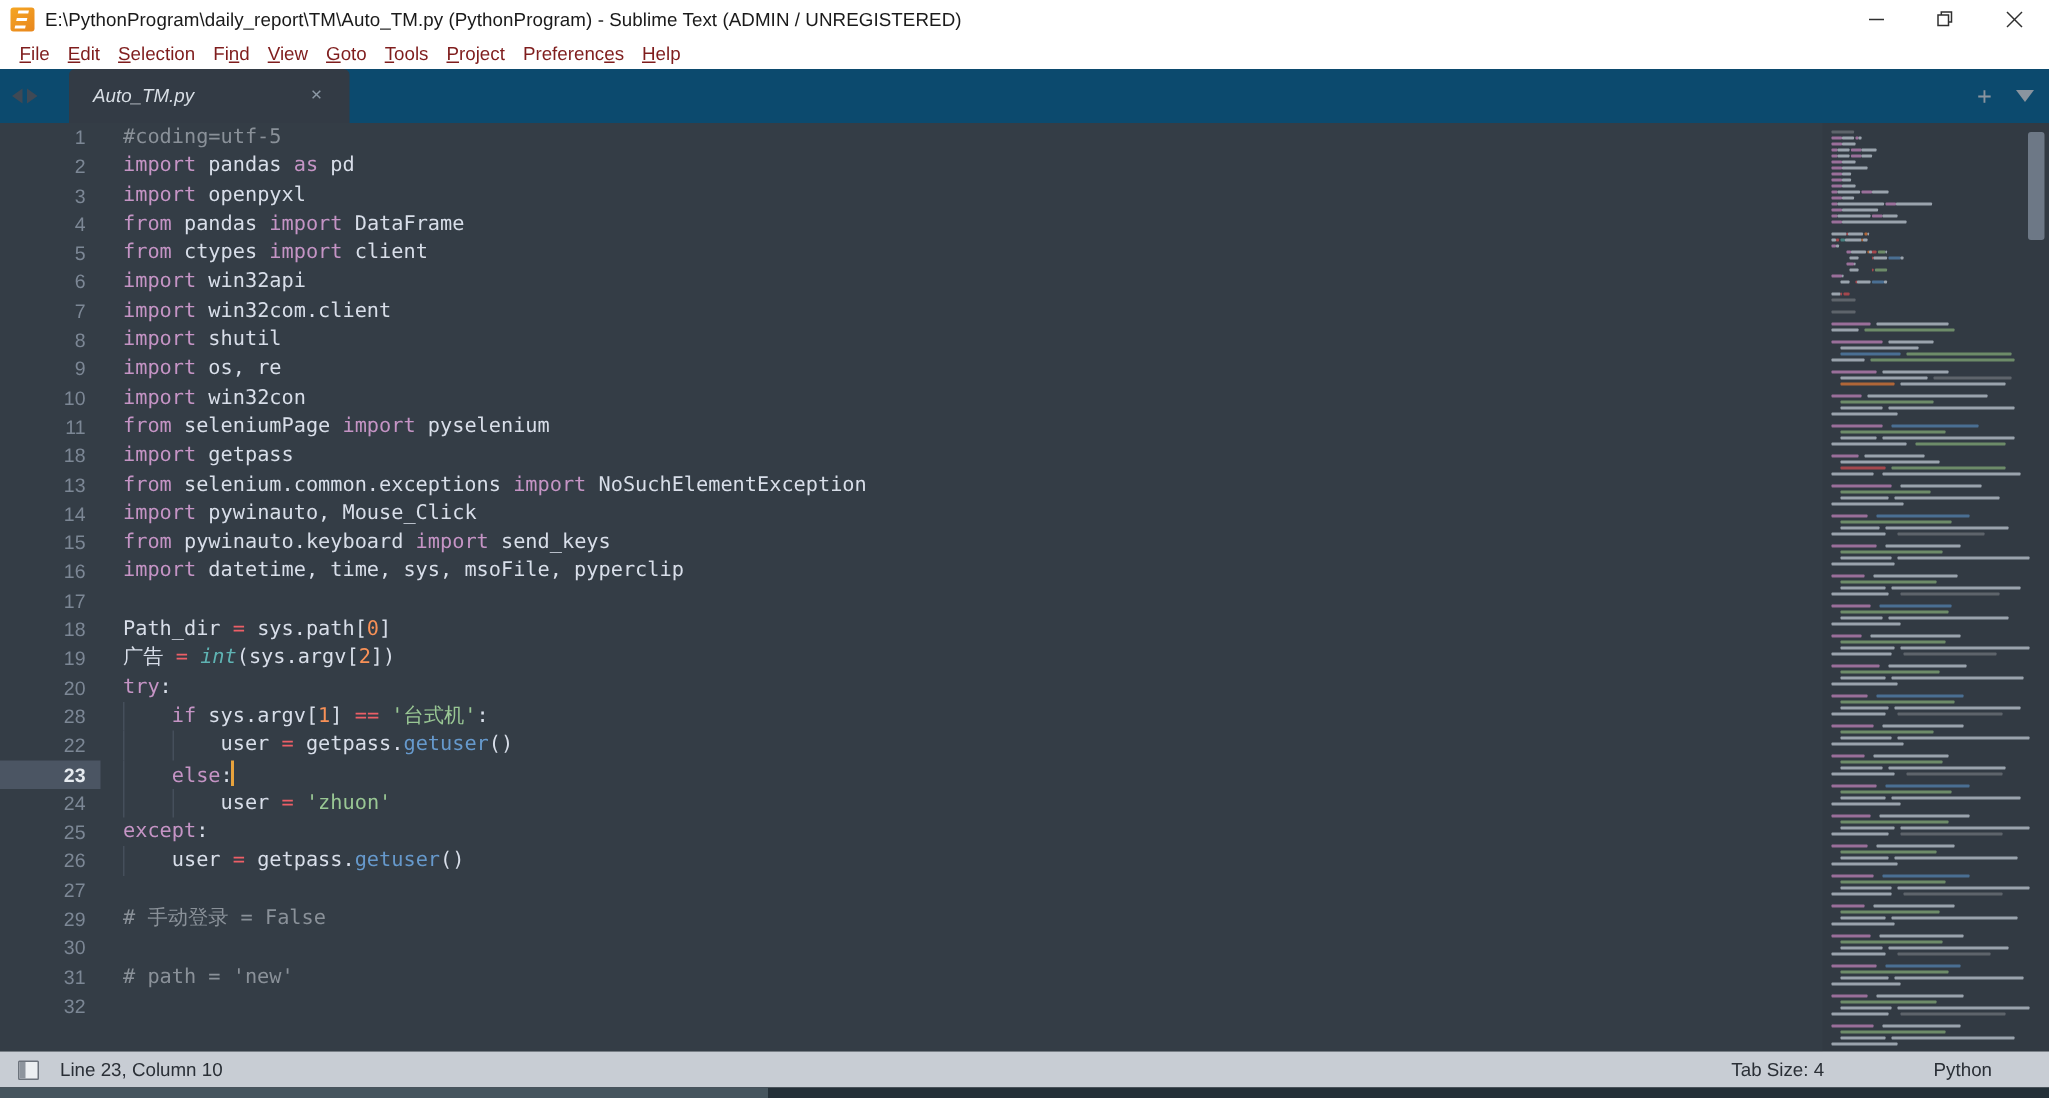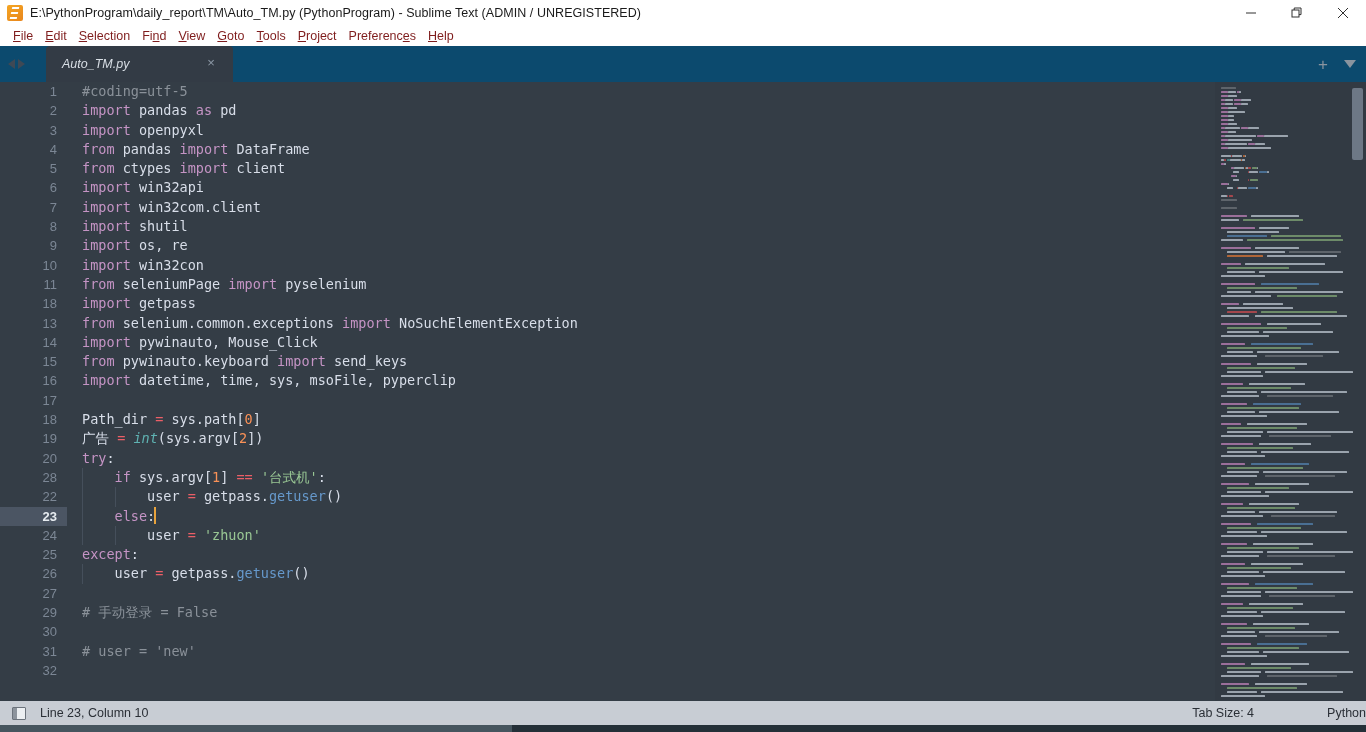--- a/index.html
+++ b/index.html
@@ -198,21 +198,21 @@
     border: 1.6px solid #6c737c; border-radius: 1px;
     position: relative; background: #eceff2;
   }
   .sb-icon::after {
     content: ""; position: absolute; left: 0; top: 0;
     width: 4px; height: 100%; background: #8d949d;
   }
   .sb-left { margin-left: 14px; font-size: 12.5px; color: #2a2f36; }
   .sb-right { position: absolute; right: 0; top: 0; height: 24px; display: flex; align-items: center; }
   .sb-tabsize { font-size: 12.5px; color: #2a2f36; margin-right: 73px; }
-  .sb-syntax  { font-size: 12.5px; color: #2a2f36; }
+  .sb-syntax  { font-size: 12.5px; color: #2a2f36; margin-right: 38px; }
 
   
   .taskbar {
     position: absolute; left: 0; top: 725px;
     width: 1366px; height: 7px;
     background: #243038;
   }
   .taskbar-hl {
     position: absolute; left: 0; top: 0;
     width: 512px; height: 7px;
@@ -300,21 +300,21 @@
         <div class="line"><div class="gutter">20</div><div class="code"><span class="kw">try</span><span class="pl">:</span></div></div>
         <div class="line"><div class="gutter">28</div><div class="ig" style="left: 82px;"></div><div class="code"><span class="pl">    </span><span class="kw">if</span><span class="pl"> sys.argv[</span><span class="num">1</span><span class="pl">] </span><span class="op">==</span><span class="pl"> </span><span class="str">'台式机'</span><span class="pl">:</span></div></div>
         <div class="line"><div class="gutter">22</div><div class="ig" style="left: 82px;"></div><div class="ig" style="left: 114.6px;"></div><div class="code"><span class="pl">        user </span><span class="op">=</span><span class="pl"> getpass.</span><span class="fn">getuser</span><span class="pl">()</span></div></div>
         <div class="line active"><div class="gutter">23</div><div class="ig" style="left: 82px;"></div><div class="code"><span class="pl">    </span><span class="kw">else</span><span class="pl">:</span><span class="cursor"></span></div></div>
         <div class="line"><div class="gutter">24</div><div class="ig" style="left: 82px;"></div><div class="ig" style="left: 114.6px;"></div><div class="code"><span class="pl">        user </span><span class="op">=</span><span class="pl"> </span><span class="str">'zhuon'</span></div></div>
         <div class="line"><div class="gutter">25</div><div class="code"><span class="kw">except</span><span class="pl">:</span></div></div>
         <div class="line"><div class="gutter">26</div><div class="ig" style="left: 82px;"></div><div class="code"><span class="pl">    user </span><span class="op">=</span><span class="pl"> getpass.</span><span class="fn">getuser</span><span class="pl">()</span></div></div>
         <div class="line"><div class="gutter">27</div><div class="code"></div></div>
         <div class="line"><div class="gutter">29</div><div class="code"><span class="com"># 手动登录 = False</span></div></div>
         <div class="line"><div class="gutter">30</div><div class="code"></div></div>
-        <div class="line"><div class="gutter">31</div><div class="code"><span class="com"># user = 'new'</span></div></div>
+        <div class="line"><div class="gutter">31</div><div class="code"><span class="com"># path = 'new'</span></div></div>
         <div class="line"><div class="gutter">32</div><div class="code"></div></div>
       </div>
 
   </div>
 
   <div class="minimap">
     <div class="mm-inner" id="mm-inner">
         <div class="mm-row">
           <div class="mm-seg" style="left: 0px; width: 14.56px; background: rgb(94, 100, 107);"></div>
         </div>

